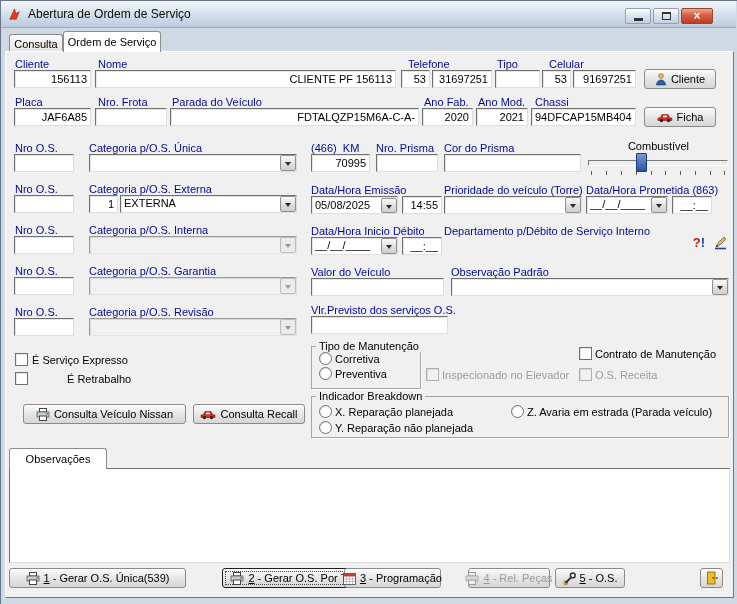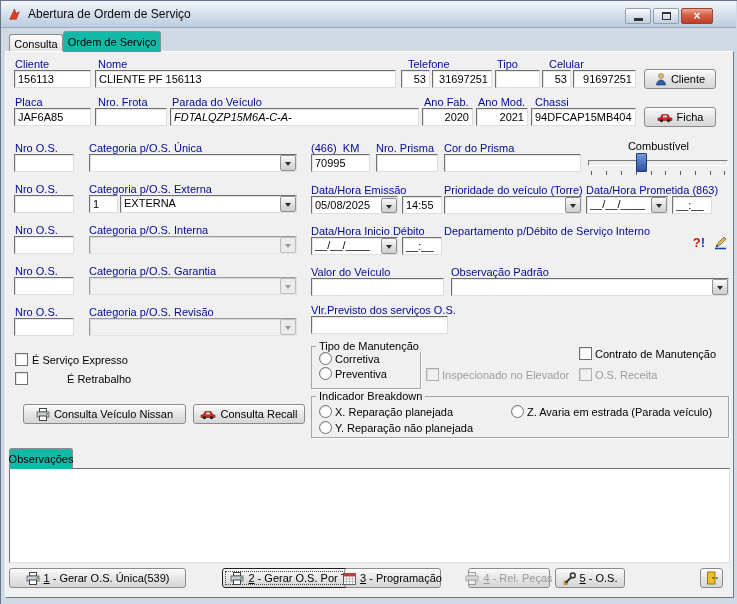--- a/index.html
+++ b/index.html
@@ -10,30 +10,30 @@
        display:flex;align-items:center;padding-left:6px;box-sizing:border-box;}
   .title{font-size:12px;color:#0A0A0A;margin-left:6px;}
   .winbtn{position:absolute;top:7px;height:16px;border:1px solid #90A0B2;border-radius:2px;
        background:linear-gradient(#FFFFFF,#DCE5F0 45%,#C4D0E0);display:flex;align-items:center;justify-content:center;box-sizing:border-box;}
   .winbtn.close{background:linear-gradient(#F0A68E,#D55F41 45%,#BE3C27);border-color:#8F4536;}
   .glyph-min{width:9px;height:3px;background:#333;margin-top:7px;}
   .glyph-max{width:9px;height:8px;border:1px solid #333;border-top-width:2px;box-sizing:border-box;}
   .glyph-x{color:#fff;font-size:12px;font-weight:bold;line-height:12px;}
   .tab{position:absolute;background:linear-gradient(#FCFCFC,#E3E3E3);border:1px solid #8C8C8C;border-bottom:none;
        border-radius:3px 3px 0 0;display:flex;align-items:center;justify-content:center;color:#000;box-sizing:border-box;}
-  .tab.active{background:#14b8a6;z-index:6;}
+  .tab.active{background:#ffffff;z-index:6;}
   .panel{position:absolute;left:4px;top:50px;width:729px;height:547px;background:#F0F0F0;
        border:1px solid;border-color:#FDFDFD #767676 #767676 #FDFDFD;box-sizing:border-box;z-index:1;}
   .lbl{position:absolute;font-size:11px;line-height:12px;white-space:pre;color:#000A96;z-index:3;}
   .lbl.blk{color:#000;}
   .lbl.dis{color:#9C9C9C;}
   .lbl.ctr{text-align:center;}
   .inp{position:absolute;height:18px;border:1px solid;border-color:#6F6F6F #DEDEDE #DEDEDE #6F6F6F;background:#fff;
        box-shadow:inset 1px 1px 0 rgba(0,0,0,.10);font-family:inherit;font-size:11px;color:#000;padding:0 3px;
-       outline:none;box-sizing:border-box;z-index:3;}
+       outline:none;box-sizing:border-box;z-index:3;text-align:right;}
   .inp.num{text-align:right;}
   .combo{position:absolute;height:18px;border:1px solid;border-color:#6F6F6F #DEDEDE #DEDEDE #6F6F6F;background:#fff;
        box-shadow:inset 1px 1px 0 rgba(0,0,0,.10);display:flex;align-items:stretch;box-sizing:border-box;z-index:3;}
   .combo .val{flex:1;font-size:11px;line-height:15px;padding:0 3px;overflow:hidden;white-space:nowrap;color:#000;}
   .combo .dbtn{width:16px;background:linear-gradient(#FBFBFB,#DCDCDC 60%,#CFCFCF);border:1px solid #909090;
        border-radius:2px;display:flex;align-items:flex-start;justify-content:center;box-sizing:border-box;}
   .combo .dbtn::after{content:"";width:0;height:0;border:3px solid transparent;border-top:4px solid #2B2B2B;margin-top:6px;}
   .combo.disabled{background:#F1F1F1;border-color:#9B9B9B #E3E3E3 #E3E3E3 #9B9B9B;}
   .combo.disabled .dbtn{background:#EBEBEB;border-color:#BBBBBB;}
   .combo.disabled .dbtn::after{border-top-color:#9A9A9A;}
@@ -115,21 +115,21 @@
 
   <span class="lbl" style="left:14px;top:95px;">Placa</span>
   <span class="lbl" style="left:97px;top:95px;">Nro. Frota</span>
   <span class="lbl" style="left:171px;top:95px;">Parada do Veículo</span>
   <span class="lbl" style="left:423px;top:95px;">Ano Fab.</span>
   <span class="lbl" style="left:477px;top:95px;">Ano Mod.</span>
   <span class="lbl" style="left:534px;top:95px;">Chassi</span>
 
   <input class="inp" style="left: 13px; top: 107px; width: 77px;" value="JAF6A85">
   <input class="inp" style="left: 94px; top: 107px; width: 72px;" value="">
-  <input class="inp" style="left: 169px; top: 107px; width: 249px; font-style: italic;" value="FDTALQZP15M6A-C-A-">
+  <input class="inp" style="left: 169px; top: 107px; width: 249px;" value="FDTALQZP15M6A-C-A-">
   <input class="inp num" style="left: 421px; top: 107px; width: 51px;" value="2020">
   <input class="inp num" style="left: 475px; top: 107px; width: 52px;" value="2021">
   <input class="inp" style="left: 530px; top: 107px; width: 105px;" value="94DFCAP15MB404033">
   <div class="btn" style="left:643px;top:106px;width:72px;">
     <span class="ic">
       <svg width="16" height="11" viewBox="0 0 16 11">
           <path d="M1 6 L3 6 L5 2.5 L11 2.5 L13 6 L15 6 L15 8.5 L1 8.5 Z" fill="#D42B1E" stroke="#7E120A" stroke-width="0.6"></path>
           <rect x="6" y="3.4" width="4" height="2" fill="#BFD8EE"></rect>
           <circle cx="4.5" cy="8.6" r="1.7" fill="#222"></circle>
           <circle cx="11.5" cy="8.6" r="1.7" fill="#222"></circle>
@@ -295,21 +295,21 @@
 
   <div class="group" style="left:310px;top:395px;width:418px;height:42px;"></div>
   <span class="gtitle" style="left:315px;top:389px;">Indicador Breakdown</span>
   <span class="cb rad" style="left:318px;top:404px;"></span>
   <span class="lbl blk" style="left:334px;top:405px;">X. Reparação planejada</span>
   <span class="cb rad" style="left:318px;top:420px;"></span>
   <span class="lbl blk" style="left:334px;top:421px;">Y. Reparação não planejada</span>
   <span class="cb rad" style="left:510px;top:404px;"></span>
   <span class="lbl blk" style="left:526px;top:405px;">Z. Avaria em estrada (Parada veículo)</span>
 
-  <div class="tab active" style="left:8px;top:447px;width:64px;height:21px;">
+  <div class="tab active" style="left:8px;top:447px;width:98px;height:21px;">
       <span>Observações</span>
     </div>
   <div class="tab" style="left:86px;top:449px;width:178px;height:19px;">
       <span>Acessórios Presentes no Veículo</span>
     </div>
   <div class="tab" style="left:264px;top:449px;width:124px;height:19px;">
       <span>Vendedores Agregados</span>
     </div>
   <div class="tab" style="left:388px;top:449px;width:67px;height:19px;">
       <span>Retrabalho</span>

